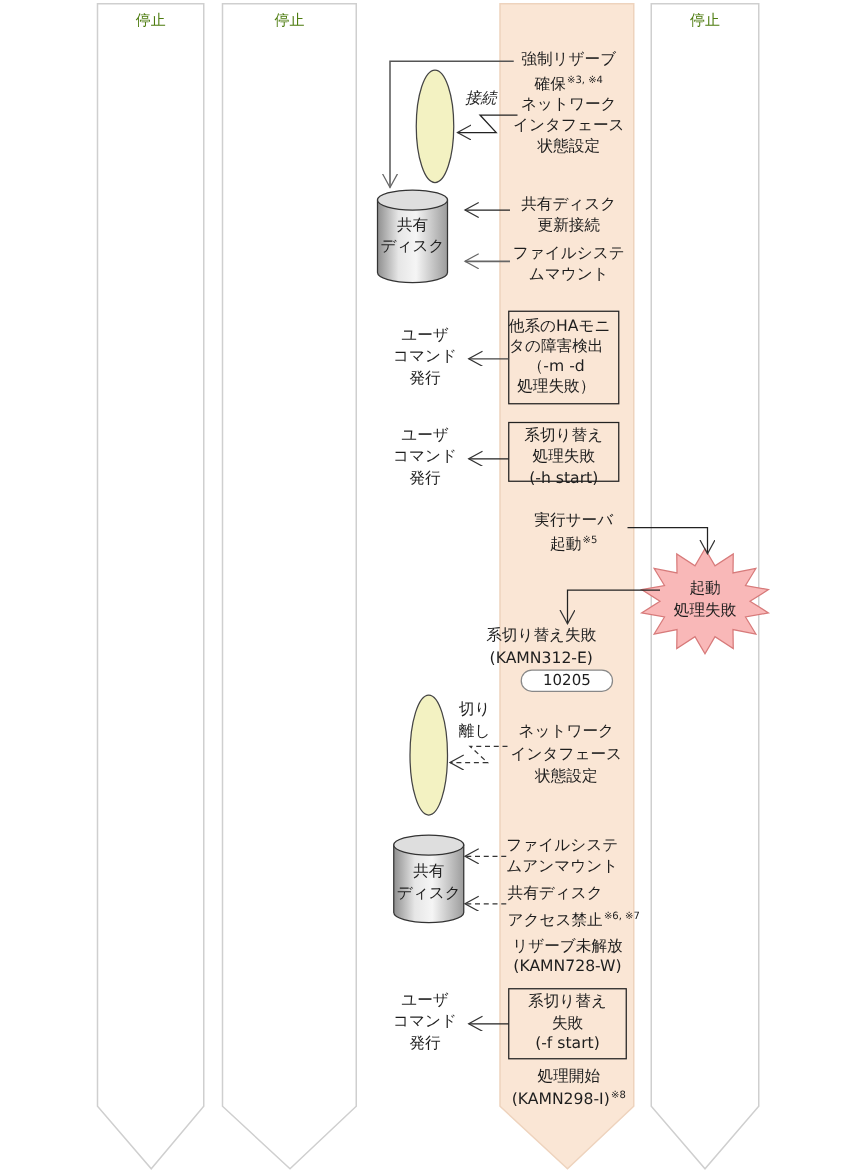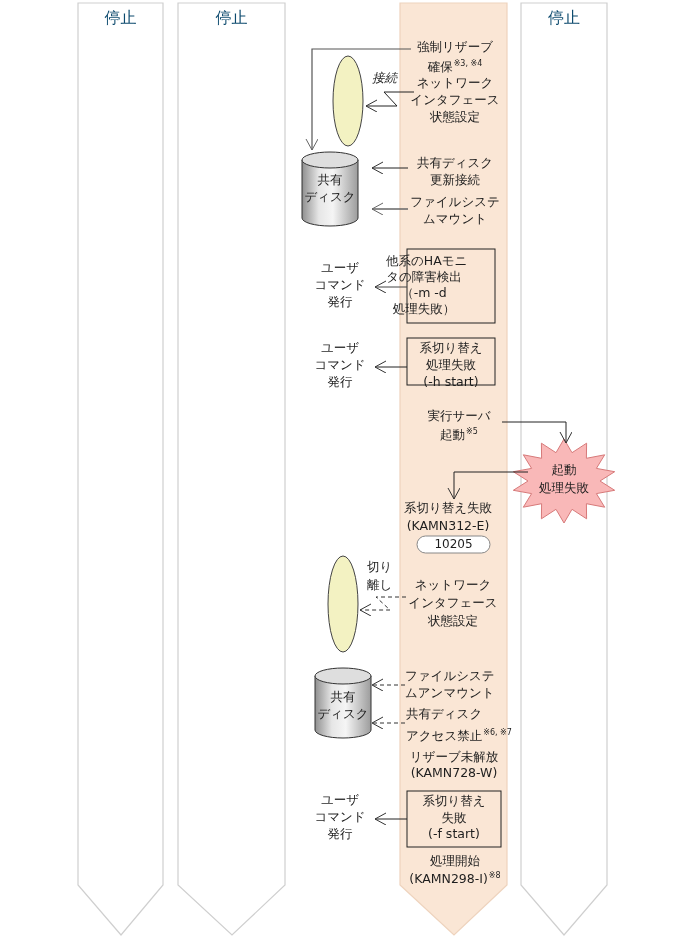--- a/index.html
+++ b/index.html
@@ -3,21 +3,21 @@
 <meta charset="utf-8">
 <style>
   html, body { margin: 0; padding: 0; background: #ffffff; }
   body { width: 683px; height: 939px; position: relative; overflow: hidden;
          font-family: "DejaVu Sans", "Liberation Sans", sans-serif; color: #1e1e1e; }
   svg.canvas { position: absolute; left: 0; top: 0; }
   .blk { position: absolute; font-size: 12.5px; line-height: 17px; white-space: nowrap; }
   .blk.c { text-align: center; }
   .blk .ln { display: block; }
   .sup { font-size: 8px; vertical-align: 5px; margin-left: 1px; text-align: right; }
-  .hdr { position: absolute; top: 8px; font-size: 16px; text-align: center; color: #0c4a6e; }
+  .hdr { position: absolute; top: 8px; font-size: 12px; text-align: center; color: #4d7c0f; }
   .pilltxt { position: absolute; font-size: 12px; text-align: center; line-height: 16px; }
 </style>
 </head>
 <body>
 
 <svg class="canvas" width="683" height="939" viewBox="0 0 683 939">
   <defs>
     <marker id="ah" markerUnits="userSpaceOnUse" markerWidth="14" markerHeight="14" refX="11" refY="6" orient="auto">
       <path d="M0,0 L11,6 L0,12" fill="none" stroke="#333" stroke-width="1"></path>
     </marker>
@@ -104,21 +104,21 @@
 
 <div class="blk c" style="left:300px;top:171px;width:60px;">
   <span class="ln">共有</span>
   <span class="ln">ディスク</span>
 </div>
 <div class="blk c" style="left:313px;top:688px;width:60px;">
   <span class="ln">共有</span>
   <span class="ln">ディスク</span>
 </div>
 
-<div class="blk c" style="left:386px;top:253px;width:76px;line-height:16px;">
+<div class="blk c" style="left:407px;top:253px;width:76px;line-height:16px;">
   <span class="ln">他系のHAモニ</span>
   <span class="ln">タの障害検出</span>
   <span class="ln">（-m -d</span>
   <span class="ln">処理失敗）</span>
 </div>
 
 <div class="blk c" style="left:308px;top:259px;width:64px;">
   <span class="ln">ユーザ</span>
   <span class="ln">コマンド</span>
   <span class="ln">発行</span>
@@ -139,21 +139,21 @@
 <div class="blk c" style="left:400px;top:408px;width:118px;line-height:16px;">
   <span class="ln">実行サーバ</span>
   <span class="ln"><span>起動</span><span class="sup">※5</span></span>
 </div>
 
 <div class="blk c" style="left:524px;top:461px;width:80px;line-height:18px;">
   <span class="ln">起動</span>
   <span class="ln">処理失敗</span>
 </div>
 
-<div class="blk c" style="left:388px;top:499px;width:120px;line-height:18px;">
+<div class="blk c" style="left:373px;top:499px;width:120px;line-height:18px;">
   <span class="ln">系切り替え失敗</span>
   <span class="ln">(KAMN312-E)</span>
 </div>
 <div class="pilltxt" style="left:417px;top:536px;width:73px;">10205</div>
 
 <div class="blk" style="left:367px;top:558px;line-height:18px;">
   <span class="ln">切り</span>
   <span class="ln">離し</span>
 </div>
 

